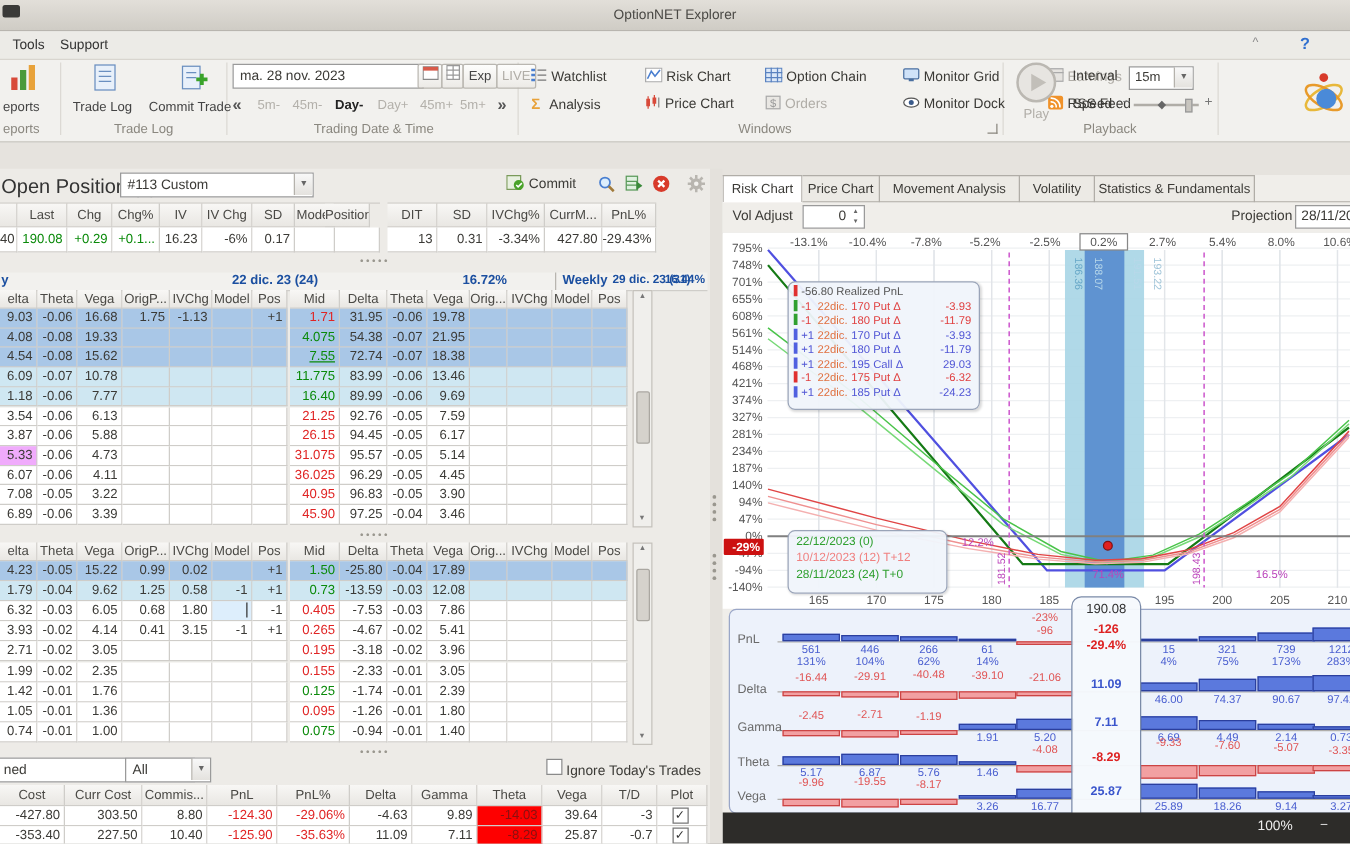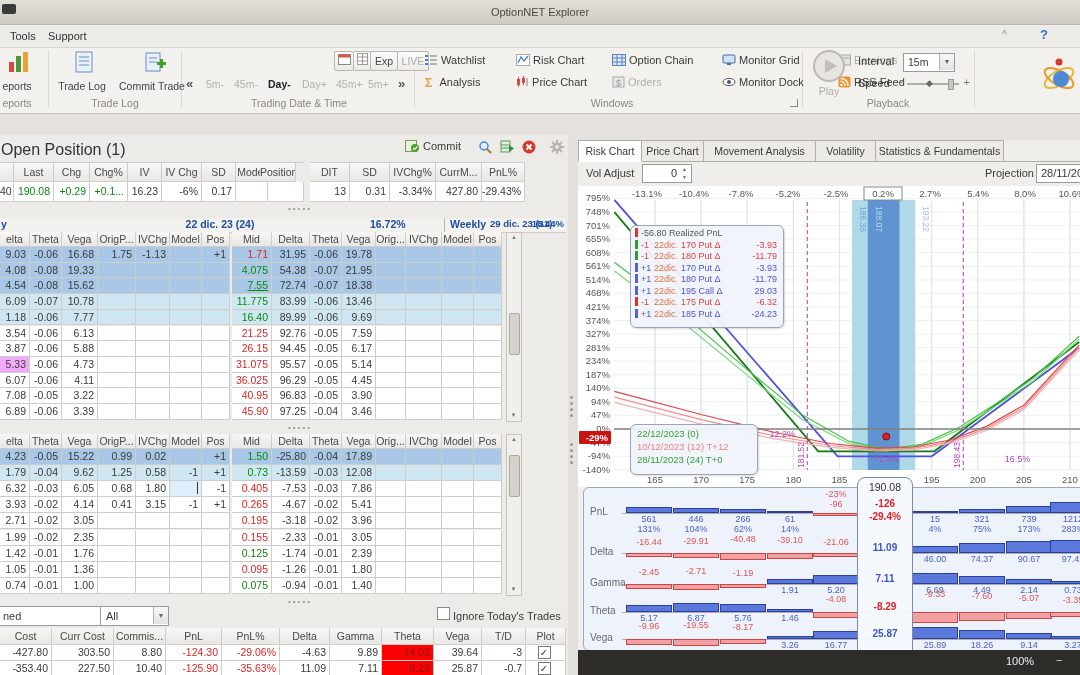--- a/index.html
+++ b/index.html
@@ -104,20 +104,21 @@
       <div class="abs" style="left: 126px; top: 2px; width: 60px; text-align: center;"><span style="display:inline-block;vertical-align:middle"><svg width="24" height="24">
             <rect x="2" y="3" width="14" height="18" fill="#e8f0fa" stroke="#6a8fc0"></rect>
             <line x1="5" y1="8" x2="13" y2="8" stroke="#6a8fc0"></line>
             <line x1="5" y1="12" x2="13" y2="12" stroke="#6a8fc0"></line>
             <rect x="13" y="9" width="9" height="9" fill="none"></rect>
             <line x1="17.5" y1="9" x2="17.5" y2="18" stroke="#3aa32a" stroke-width="3"></line>
             <line x1="13" y1="13.5" x2="22" y2="13.5" stroke="#3aa32a" stroke-width="3"></line>
           </svg></span></div>
       <div class="abs bigbtn-label" style="left: 112px; top: 32px; width: 80px;">Commit Trade</div>
       <div class="abs gcap" style="left: 50px; top: 49px; width: 130px;">Trade Log</div>
+      <div class="abs field" style="left: 186px; top: 3px; width: 146px; height: 18px; line-height: 18px; padding-left: 5px; font-size: 11px;">ma. 28 nov. 2023</div>
       <div class="abs rbtn" style="left: 334px; top: 3px; width: 18px; height: 18px; line-height: 16px;"><span style="display:inline-block;vertical-align:middle"><svg width="13" height="12">
             <rect x="0.5" y="1.5" width="12" height="10" fill="#fff" stroke="#888"></rect>
             <rect x="0.5" y="1.5" width="12" height="3" fill="#d85a4a"></rect>
           </svg></span></div>
       <div class="abs rbtn" style="left: 353px; top: 3px; width: 16px; height: 18px; line-height: 16px;"><span style="display:inline-block;vertical-align:middle"><svg width="11" height="12">
             <rect x="0.5" y="0.5" width="10" height="11" fill="#fff" stroke="#999"></rect>
             <line x1="0" y1="4" x2="11" y2="4" stroke="#999"></line>
             <line x1="0" y1="8" x2="11" y2="8" stroke="#999"></line>
             <line x1="5.5" y1="0" x2="5.5" y2="12" stroke="#999"></line>
           </svg></span></div>
@@ -204,20 +205,21 @@
       <div class="abs" style="left: 1040px; top: 4px;"><span style="display:inline-block;vertical-align:middle"><svg width="38" height="48">
             <ellipse cx="19" cy="26" rx="16" ry="7" fill="none" stroke="#e8b83a" stroke-width="2" transform="rotate(-30 19 26)"></ellipse>
             <ellipse cx="19" cy="26" rx="16" ry="7" fill="none" stroke="#e89a2a" stroke-width="2" transform="rotate(30 19 26)"></ellipse>
             <circle cx="21" cy="27" r="8" fill="#4a8ad8"></circle>
             <circle cx="19" cy="10" r="3.5" fill="#d83a2a"></circle>
           </svg></span></div>
     </div>
 
   <div class="abs" id="leftpanel">
       <div class="abs" style="left: 1px; top: 6px; font-size: 16px; color: rgb(51, 51, 51);">Open Position (1)</div>
+      <div class="abs field" style="left: 96px; top: 3px; width: 148px; height: 18px; line-height: 18px; padding-left: 5px;"><span>#113 Custom</span><span class="ddarrow abs" style="right:0;top:0;height:17px;line-height:17px">▼</span></div>
       <div class="abs" style="left: 405px; top: 4px; height: 16px; white-space: nowrap;"><span style="display:inline-block;vertical-align:middle"><svg width="15" height="14">
             <rect x="0.5" y="1.5" width="11" height="11" fill="#e8f0e0" stroke="#7a9a5a"></rect>
             <circle cx="10" cy="9" r="4" fill="#4aa32a"></circle>
             <path d="M8 9 l1.5 1.5 L12.5 7.5" stroke="#fff" stroke-width="1.2" fill="none"></path>
           </svg></span> <span>Commit</span></div>
       <div class="abs" style="left: 478px; top: 5px;"><span style="display:inline-block;vertical-align:middle"><svg width="15" height="14">
             <circle cx="6" cy="6" r="4" fill="#dceefc" stroke="#4a7fd0" stroke-width="1.4"></circle>
             <line x1="9" y1="9" x2="13" y2="13" stroke="#a07a3a" stroke-width="2"></line>
           </svg></span></div>
       <div class="abs" style="left: 500px; top: 5px;"><span style="display:inline-block;vertical-align:middle"><svg width="14" height="13">

